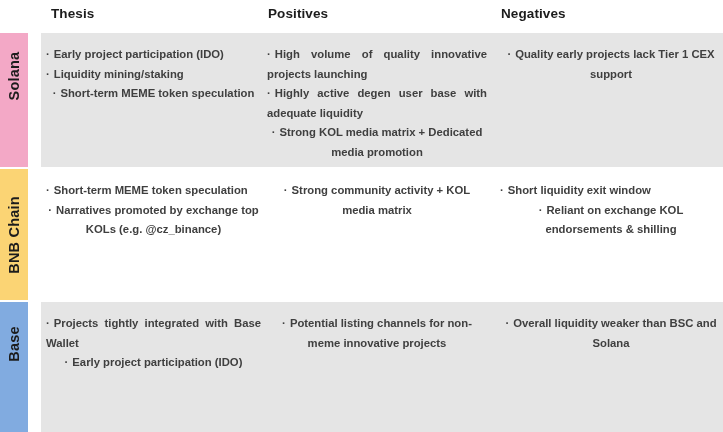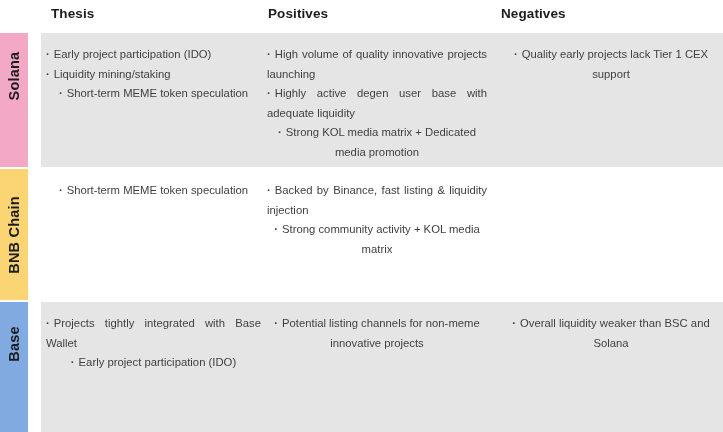--- a/index.html
+++ b/index.html
@@ -98,20 +98,21 @@
     text-justify: inter-word;
   }
   .cell.c-thesis    { left: 5px;   width: 215px; }
   .cell.c-positives { left: 226px; width: 220px; }
   .cell.c-negatives { left: 459px; width: 222px; }
 
   .cell ul {
     margin: 0;
     padding: 0;
     list-style: none;
+    font-weight: bold;
   }
   .cell li {
     margin: 0;
     padding: 0;
     text-align: justify;
     text-justify: inter-word;
   }
   .cell li::before {
     content: "\00b7";
     font-weight: bold;
@@ -164,26 +165,32 @@
 
   <div class="row row-bnb">
     <div class="row-label lbl-bnb">
       <span class="label-text">BNB Chain</span>
     </div>
     <div class="label-spacer"></div>
     <div class="cells">
       <div class="cell c-thesis">
         <ul>
           <li>Short-term MEME token speculation</li>
+          <li>Narratives promoted by exchange top KOLs (e.g. @cz_binance)</li>
         </ul>
       </div>
       <div class="cell c-positives">
         <ul>
-          <li>Backed by Binance, fast listing &amp; liquidity injection</li>
           <li>Strong community activity + KOL media matrix</li>
+        </ul>
+      </div>
+      <div class="cell c-negatives">
+        <ul>
+          <li>Short liquidity exit window</li>
+          <li>Reliant on exchange KOL endorsements &amp; shilling</li>
         </ul>
       </div>
     </div>
   </div>
 
   <div class="row row-gap-2"></div>
 
   <div class="row row-base">
     <div class="row-label lbl-base">
       <span class="label-text vpos-top">Base</span>

